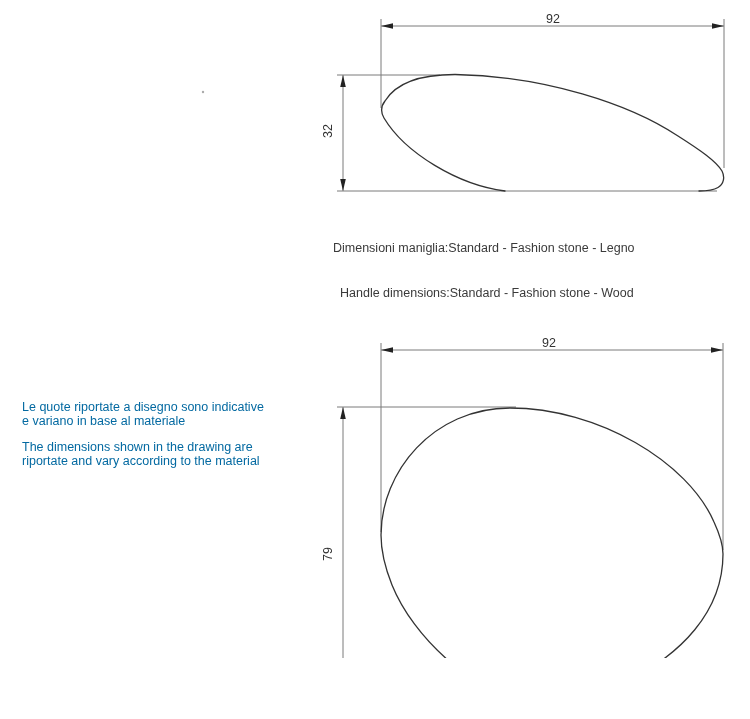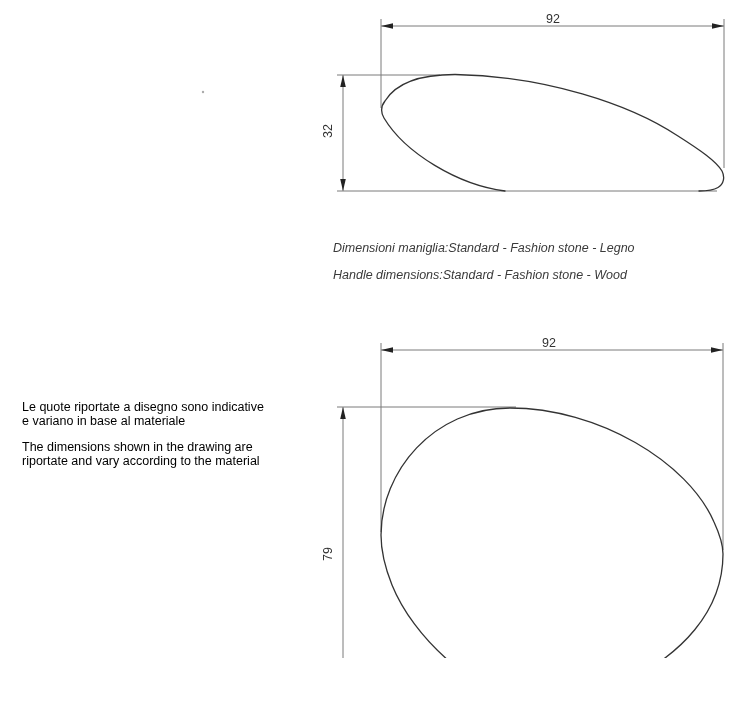--- a/index.html
+++ b/index.html
@@ -24,31 +24,30 @@
     font-family: "Liberation Sans", sans-serif;
     font-size: 12.5px;
     fill: #333333;
   }
   .caption {
     position: absolute;
     left: 333px;
     font-size: 12.5px;
     color: #3a3a3a;
     white-space: nowrap;
-    font-style: italic;
   }
   .caption.it { top: 241px; }
-  .caption.en { top: 268px; }
+  .caption.en { top: 286px; margin-left: 7px; }
   .note-block {
     position: absolute;
     left: 22px;
     top: 400px;
     width: 300px;
     font-size: 12.5px;
-    color: #000000;
+    color: #0369a1;
     line-height: 14px;
   }
   .note-block p {
     margin: 0 0 12px 0;
     white-space: pre-line;
   }
 </style>
 </head>
 <body>
 

